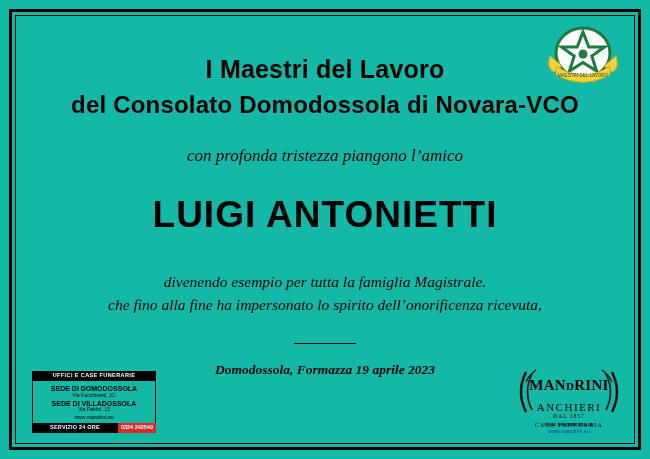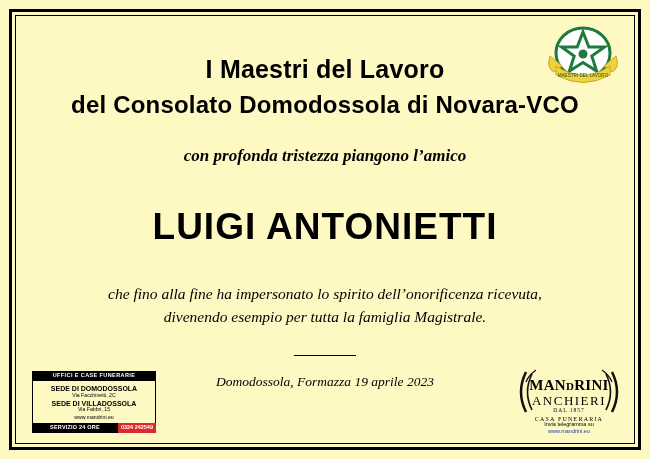--- a/index.html
+++ b/index.html
@@ -11,21 +11,21 @@
     width: 650px;
     height: 459px;
     font-family: "Liberation Serif", serif;
     overflow: hidden;
   }
   .notice {
     position: relative;
     width: 650px;
     height: 459px;
     box-sizing: border-box;
-    background: #fef9c3;
+    background: #14b8a6;
     padding: 18px;
   }
   .border-outer {
     position: absolute;
     left: 9px;
     top: 9px;
     right: 9px;
     bottom: 9px;
     border: 3px solid #000000;
   }
@@ -68,35 +68,35 @@
     margin-top: 34px;
     padding: 0 6px;
   }
   .headline .line2 {
     font-size: 24px;
   }
 
   .subtitle {
     text-align: center;
     font-family: "Liberation Serif", serif;
-    font-weight: bold;
+    font-weight: normal;
     font-style: italic;
     font-size: 17px;
     line-height: 1.45;
     margin-top: 22px;
     color: #000;
   }
 
   .deceased-name {
     text-align: center;
     font-family: "Liberation Sans", sans-serif;
     font-weight: bold;
     font-size: 37px;
     letter-spacing: 1px;
-    margin-top: 38px;
+    margin-top: 26px;
     color: #000;
   }
 
   .epitaph {
     text-align: center;
     font-family: "Liberation Serif", serif;
     font-style: italic;
     font-size: 15.5px;
     line-height: 1.5;
     margin-top: 34px;
@@ -110,20 +110,21 @@
     margin: 26px auto 0 auto;
   }
 
   .place-date {
     text-align: center;
     font-family: "Liberation Serif", serif;
     font-style: italic;
     font-size: 13.5px;
     margin-top: 18px;
     color: #000;
+    font-weight: bold;
   }
 
   
   .agency-left {
     position: absolute;
     left: 14px;
     bottom: 8px;
     width: 124px;
     text-align: center;
     font-family: "Liberation Sans", sans-serif;
@@ -202,24 +203,24 @@
     line-height: 1.0;
   }
   .agency-right .brand {
     font-size: 15px;
     font-weight: bold;
     letter-spacing: 0.3px;
     color: #000;
   }
   .agency-right .brand .low { font-size: 11px; }
   .agency-right .sub1 {
-    font-size: 13px;
+    font-size: 11px;
     letter-spacing: 1.5px;
     color: #000;
-    margin-top: 1px;
+    margin-top: 9px;
   }
   .agency-right .sub2 {
     font-size: 5.5px;
     letter-spacing: 1px;
     color: #000;
     margin-top: 1px;
   }
   .agency-right .sub3 {
     font-size: 6px;
     letter-spacing: 1.2px;
@@ -262,22 +263,22 @@
       <div class="line2">del Consolato Domodossola di Novara-VCO</div>
     </div>
 
     <div class="subtitle">
       <div>con profonda tristezza piangono l’amico</div>
     </div>
 
     <div class="deceased-name">LUIGI  ANTONIETTI</div>
 
     <div class="epitaph">
+      <div>divenendo esempio per tutta la famiglia Magistrale.</div>
       <div>che fino alla fine ha impersonato lo spirito dell’onorificenza ricevuta,</div>
-      <div>divenendo esempio per tutta la famiglia Magistrale.</div>
     </div>
 
     <div class="rule"></div>
 
     <div class="place-date">Domodossola, Formazza 19 aprile 2023</div>
 
     <div class="agency-left">
       <div class="bar-top">UFFICI E CASE FUNERARIE</div>
       <div class="body">
         <span class="strong">SEDE DI DOMODOSSOLA</span>

